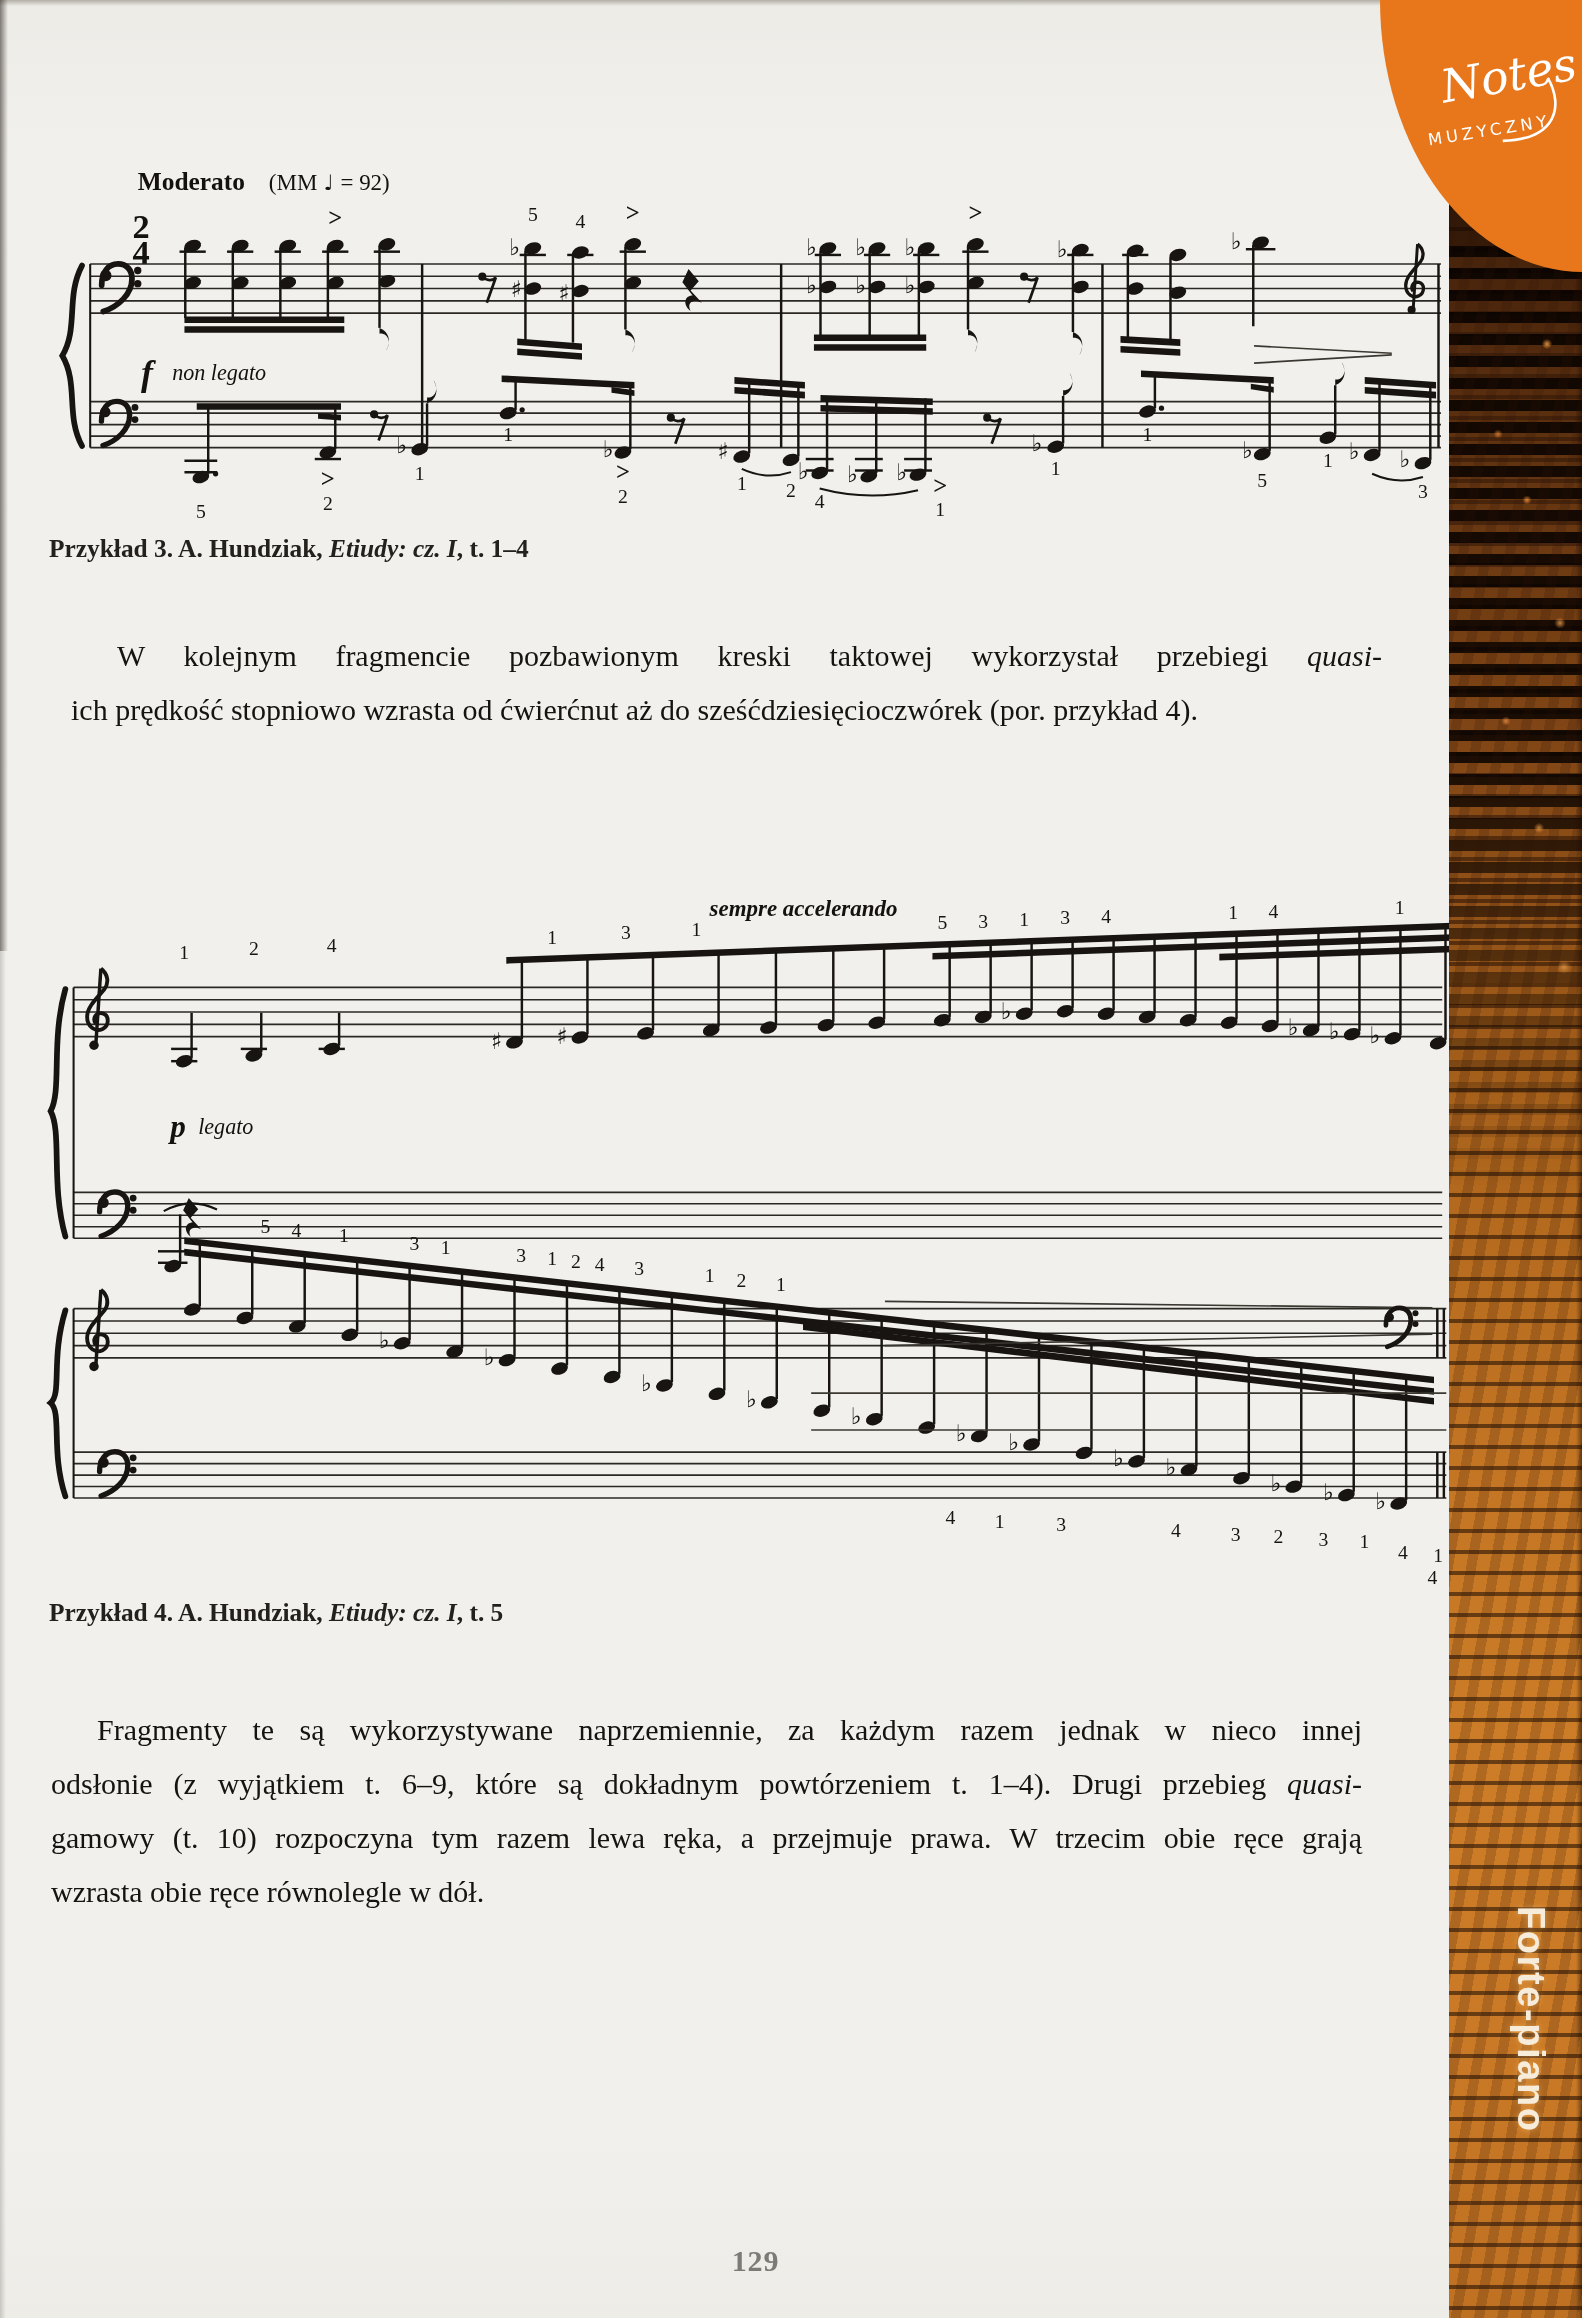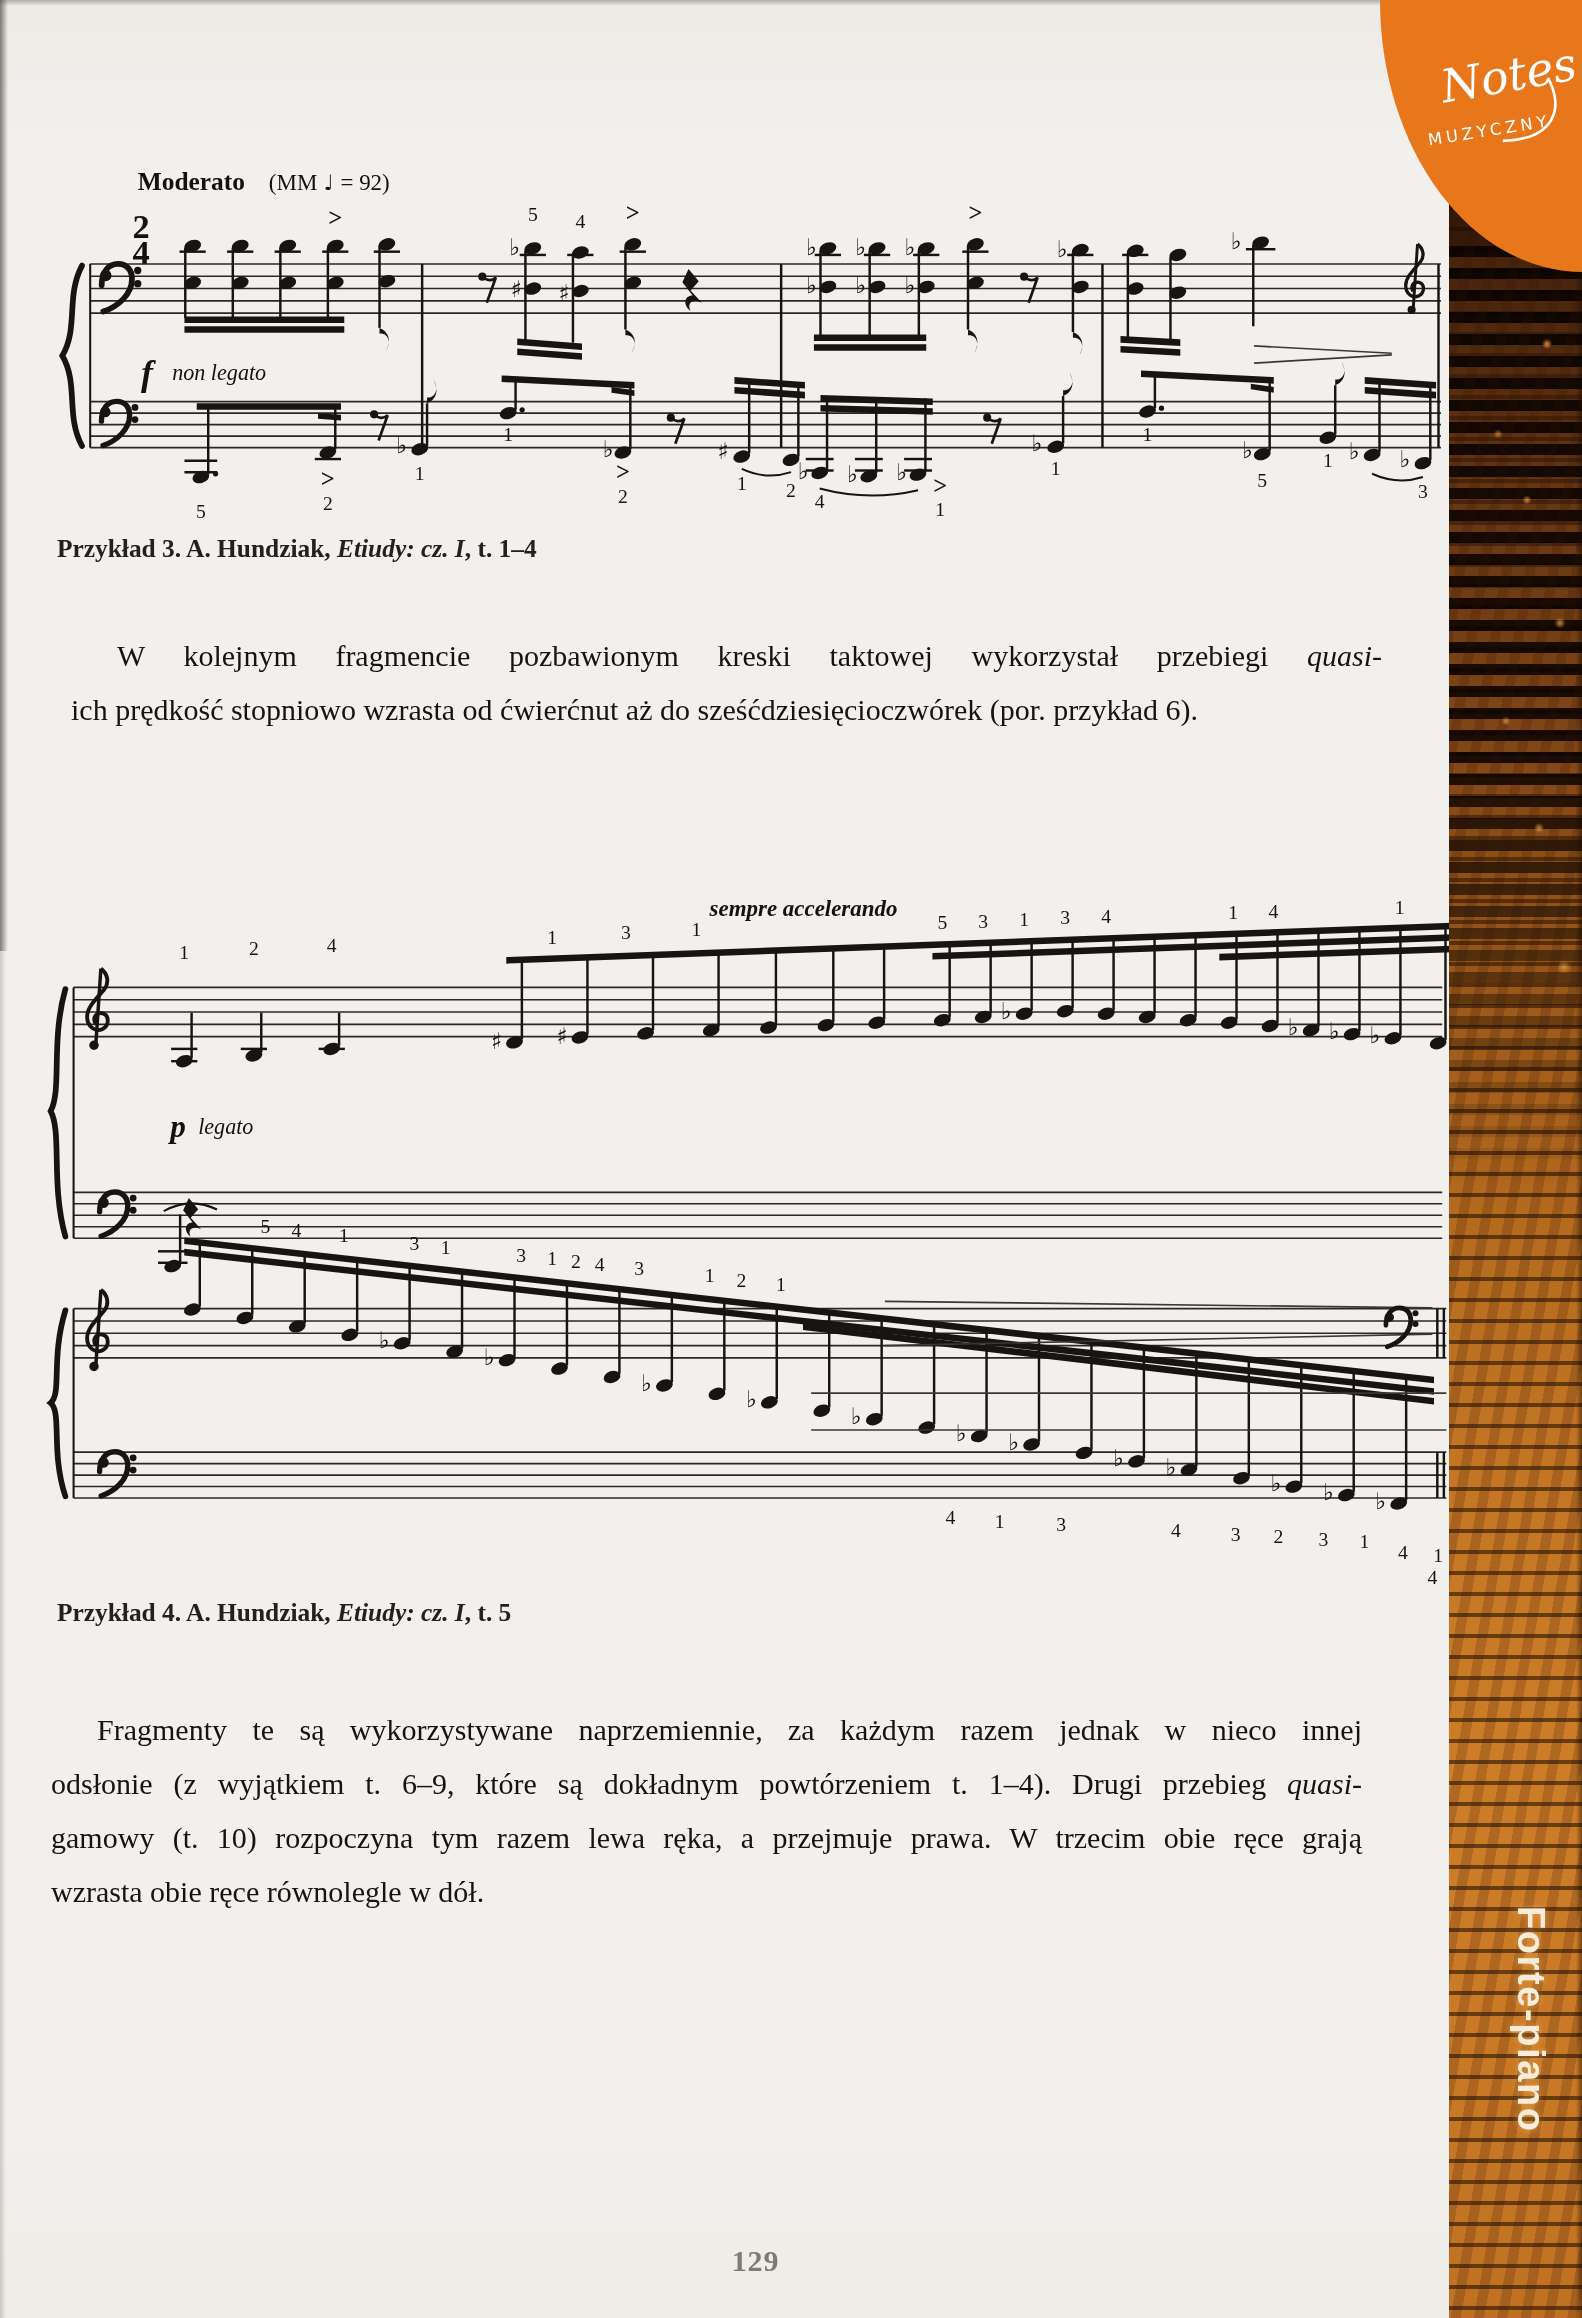--- a/index.html
+++ b/index.html
@@ -64,21 +64,21 @@
   .mk.ac{font-size:30px;font-weight:bold;}
   .mk.fl,.mk.sh{font-size:28px;font-family:"DejaVu Sans",sans-serif;}
   .tempo-bold{font-weight:bold;font-size:31px;font-family:"Liberation Serif",serif;fill:#14110e;}
   .tempo-rest,.tempo-rest tspan{font-size:28px;font-family:"Liberation Serif",serif;fill:#14110e;}
   tspan.noteglyph{font-family:"DejaVu Sans",sans-serif;font-size:26px;}
   .timesig{font-weight:bold;font-size:42px;font-family:"Liberation Serif",serif;fill:#14110e;text-anchor:middle;}
   .dynletter{font-style:italic;font-weight:bold;font-size:44px;font-family:"Liberation Serif",serif;fill:#14110e;}
   .dyntext{font-style:italic;font-size:27px;font-family:"Liberation Serif",serif;fill:#14110e;}
   .direction{font-style:italic;font-size:28px;font-weight:bold;font-family:"Liberation Serif",serif;fill:#14110e;}
   
-  .caption{position:absolute;left:57px;font-family:"Liberation Serif",serif;
+  .caption{position:absolute;left:49px;font-family:"Liberation Serif",serif;
     font-weight:bold;font-size:25.4px;color:#24211d;}
   .caption em{font-style:italic;}
   #cap3{top:534px;} #cap4{top:1598px;}
   .para{position:absolute;left:51px;width:1311px;font-size:30px;line-height:54px;color:#161310;}
   #para1{top:629px;margin-left:20px;} #para2{top:1703px;}
   .para .line{text-align:justify;text-align-last:justify;}
   .para .line.first{text-indent:46px;}
   .para .line.last{text-align-last:left;}
   .para em{font-style:italic;}
   #pagenum{position:absolute;top:2244px;left:0;width:1511px;text-align:center;
@@ -356,21 +356,21 @@
       <text x="1560" y="470" class="mk fg">1</text>
       <text x="1592" y="460" class="mk fl">♭</text>
       <text x="1654" y="470" class="mk fl">♭</text>
       <text x="1676" y="508" class="mk fg">3</text>
     </g>
 </svg>
 <div class="caption" id="cap3"><span>Przykład 3. A. Hundziak, </span><em>Etiudy: cz. I</em><span>, t. 1–4</span></div>
 
 <div class="para" id="para1">
     <div class="line first"><span>W kolejnym fragmencie pozbawionym kreski taktowej wykorzystał przebiegi </span><em>quasi-</em></div>
-    <div class="line last"><span>ich prędkość stopniowo wzrasta od ćwierćnut aż do sześćdziesięcioczwórek (por. przykład 6).</span></div>
+    <div class="line last"><span>ich prędkość stopniowo wzrasta od ćwierćnut aż do sześćdziesięcioczwórek (por. przykład 4).</span></div>
   </div>
 
 <svg id="ex4" width="1426" height="738" viewBox="0 0 1740 900">
   <text x="806" y="78" class="direction">sempre accelerando</text>
   <text x="148" y="348" class="dynletter" style="font-size:38px">p</text>
   <text x="182" y="344" class="dyntext">legato</text>
 
   <path class="brace" d="M20,167 C2,230 16,290 2,316 C16,342 2,405 20,469"></path>
   <path class="brace" d="M20,559 C2,618 16,660 2,672 C16,684 2,732 20,786"></path>
   <g id="ex4-g">

